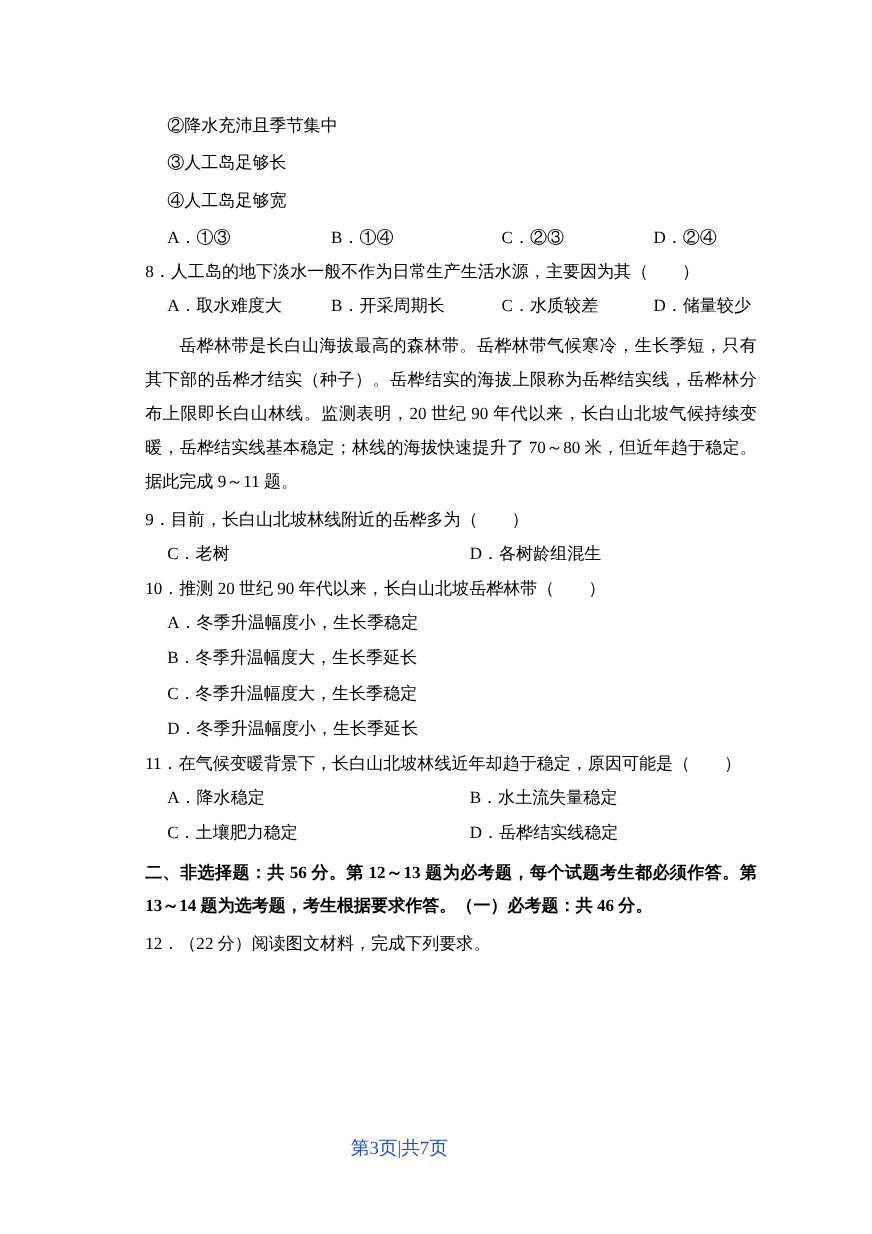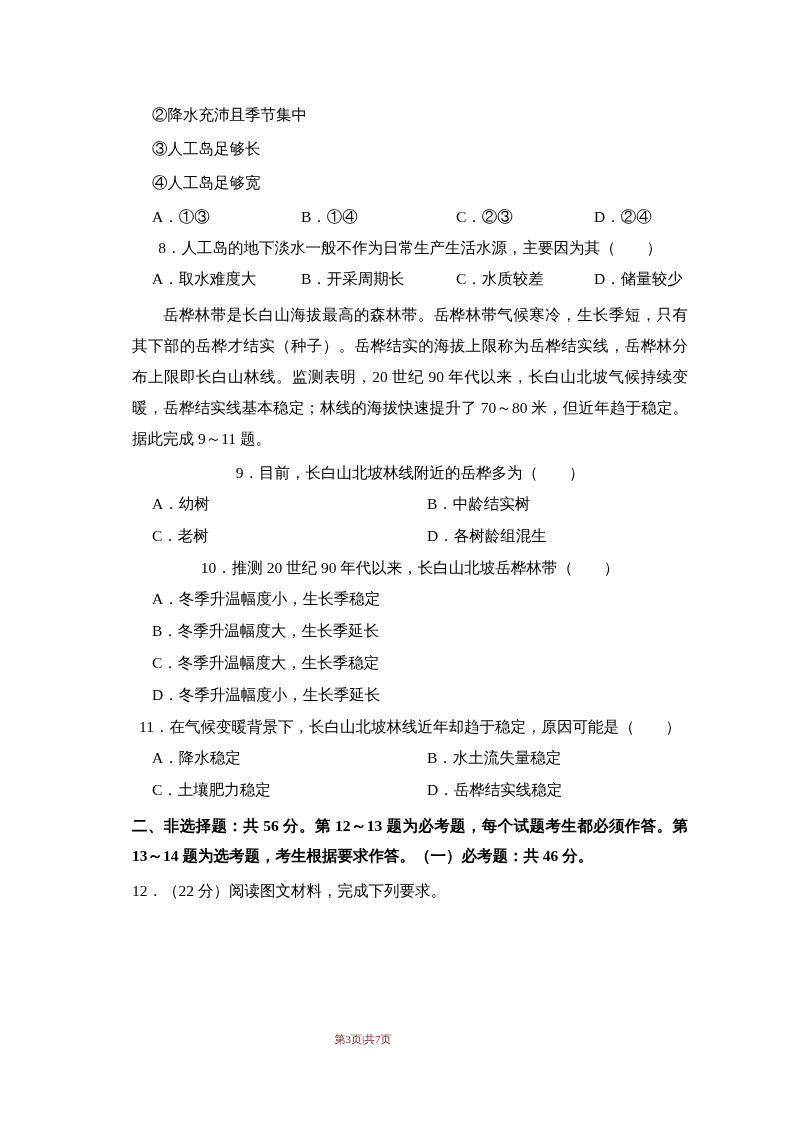--- a/index.html
+++ b/index.html
@@ -8,21 +8,21 @@
     width:793px; height:1122px; position:relative; overflow:hidden;
     font-family:"Liberation Serif","DejaVu Serif",serif;
     color:#000;
   }
   .page {
     position:absolute; left:132px; top:104px; width:556px;
     font-size:15.5px;
   }
   .line { line-height:21px; }
   .sub-item { padding-left:20px; margin-bottom:13px; }
-  .stem { margin-bottom:10px;text-align:center; }
+  .stem { margin-bottom:10px; }
   .choices4 {
     display:grid; grid-template-columns:137px 143px 126px auto;
     padding-left:20px; margin-bottom:10px; line-height:21px;gap:12px;
   }
   .choices2 {
     display:grid; grid-template-columns:275px auto;
     padding-left:20px; margin-bottom:11px; line-height:21px;
   }
   .choice-line { padding-left:20px; margin-bottom:11px; }
   .passage {
@@ -32,21 +32,21 @@
   .section-header {
     font-weight:bold; text-align:justify; line-height:30px;
     margin-bottom:9px;
   }
   .q12-stem { margin-bottom:26px; line-height:21px; }
   .q12-intro {
     text-indent:2em; text-align:justify; line-height:31px;
   }
   .footer {
     position:absolute; left:0; top:1032px; width:726px;
-    text-align:center; font-size:11px; color:#7f1d1d;
+    text-align:center; font-size:17px; color:#1d4ed8;
     font-family:"Liberation Serif","DejaVu Serif",serif;
   }
 </style>
 </head>
 <body>
 
 <div class="page">
 
   <div class="line sub-item">②降水充沛且季节集中</div>
   <div class="line sub-item">③人工岛足够长</div>
@@ -64,24 +64,20 @@
     <span>A．取水难度大</span>
     <span>B．开采周期长</span>
     <span>C．水质较差</span>
     <span>D．储量较少</span>
   </div>
 
   <div class="passage">岳桦林带是长白山海拔最高的森林带。岳桦林带气候寒冷，生长季短，只有其下部的岳桦才结实（种子）。岳桦结实的海拔上限称为岳桦结实线，岳桦林分布上限即长白山林线。监测表明，20 世纪 90 年代以来，长白山北坡气候持续变暖，岳桦结实线基本稳定；林线的海拔快速提升了 70～80 米，但近年趋于稳定。据此完成 9～11 题。</div>
 
   <div class="line stem">9．目前，长白山北坡林线附近的岳桦多为（　　）</div>
   <div class="choices2">
-    <span>A．幼树</span>
-    <span>B．中龄结实树</span>
-  </div>
-  <div class="choices2">
     <span>C．老树</span>
     <span>D．各树龄组混生</span>
   </div>
 
   <div class="line stem">10．推测 20 世纪 90 年代以来，长白山北坡岳桦林带（　　）</div>
   <div class="line choice-line">A．冬季升温幅度小，生长季稳定</div>
   <div class="line choice-line">B．冬季升温幅度大，生长季延长</div>
   <div class="line choice-line">C．冬季升温幅度大，生长季稳定</div>
   <div class="line choice-line">D．冬季升温幅度小，生长季延长</div>
 

